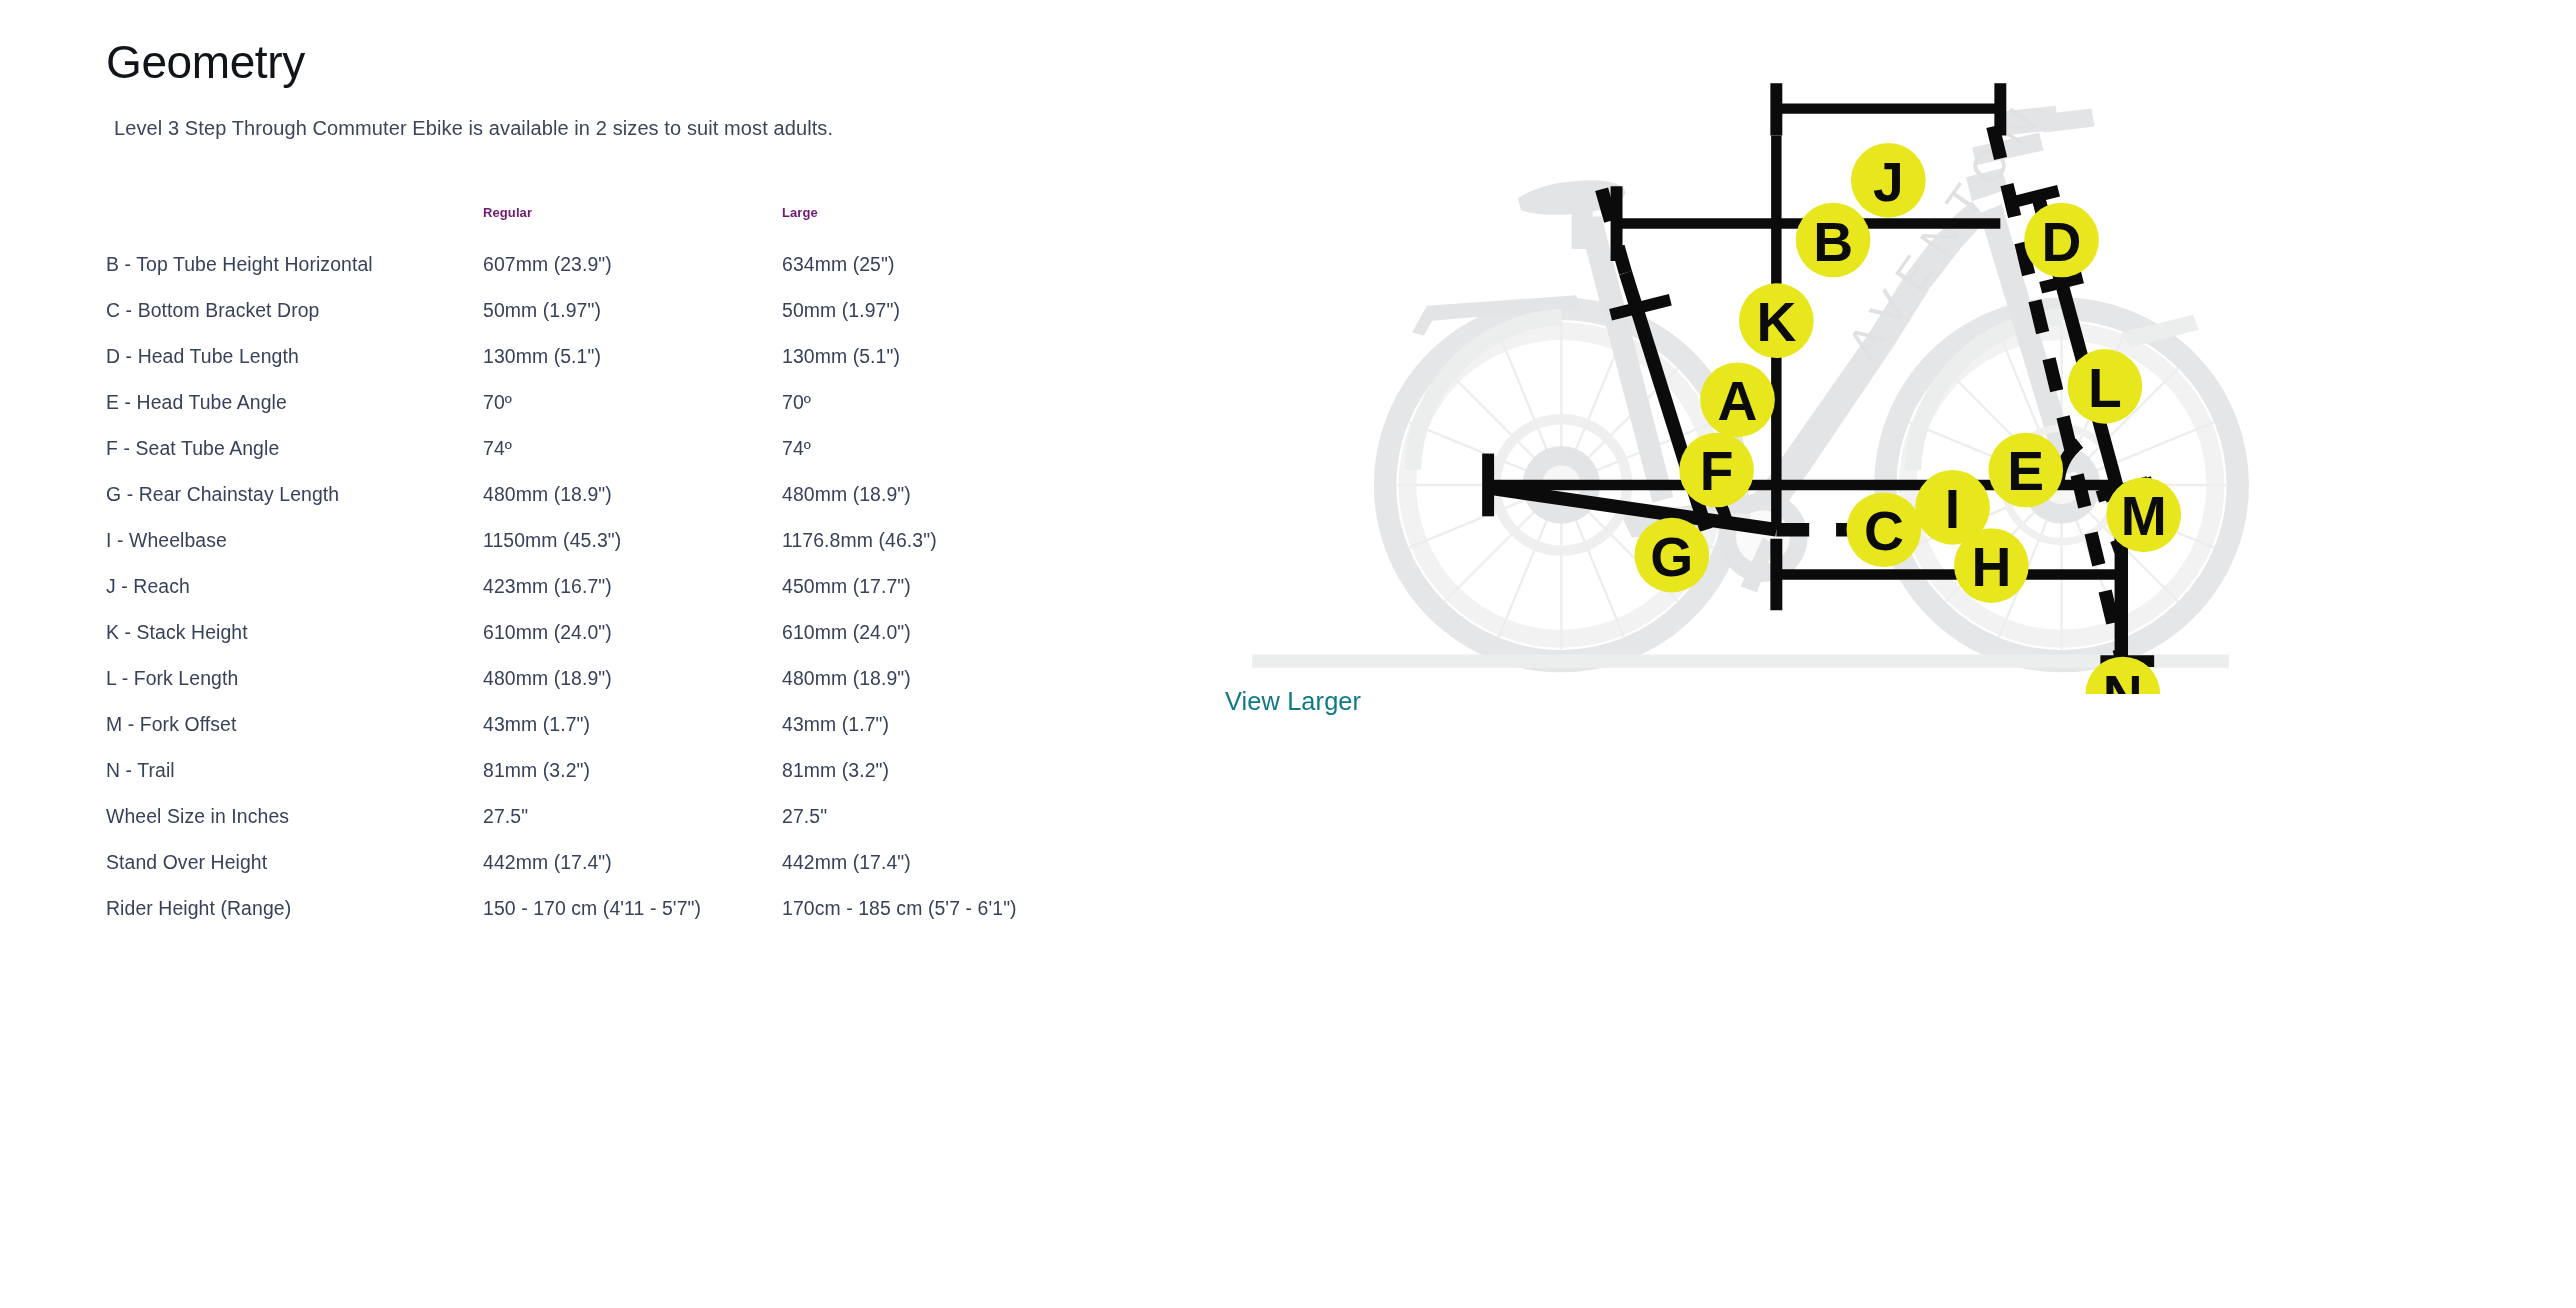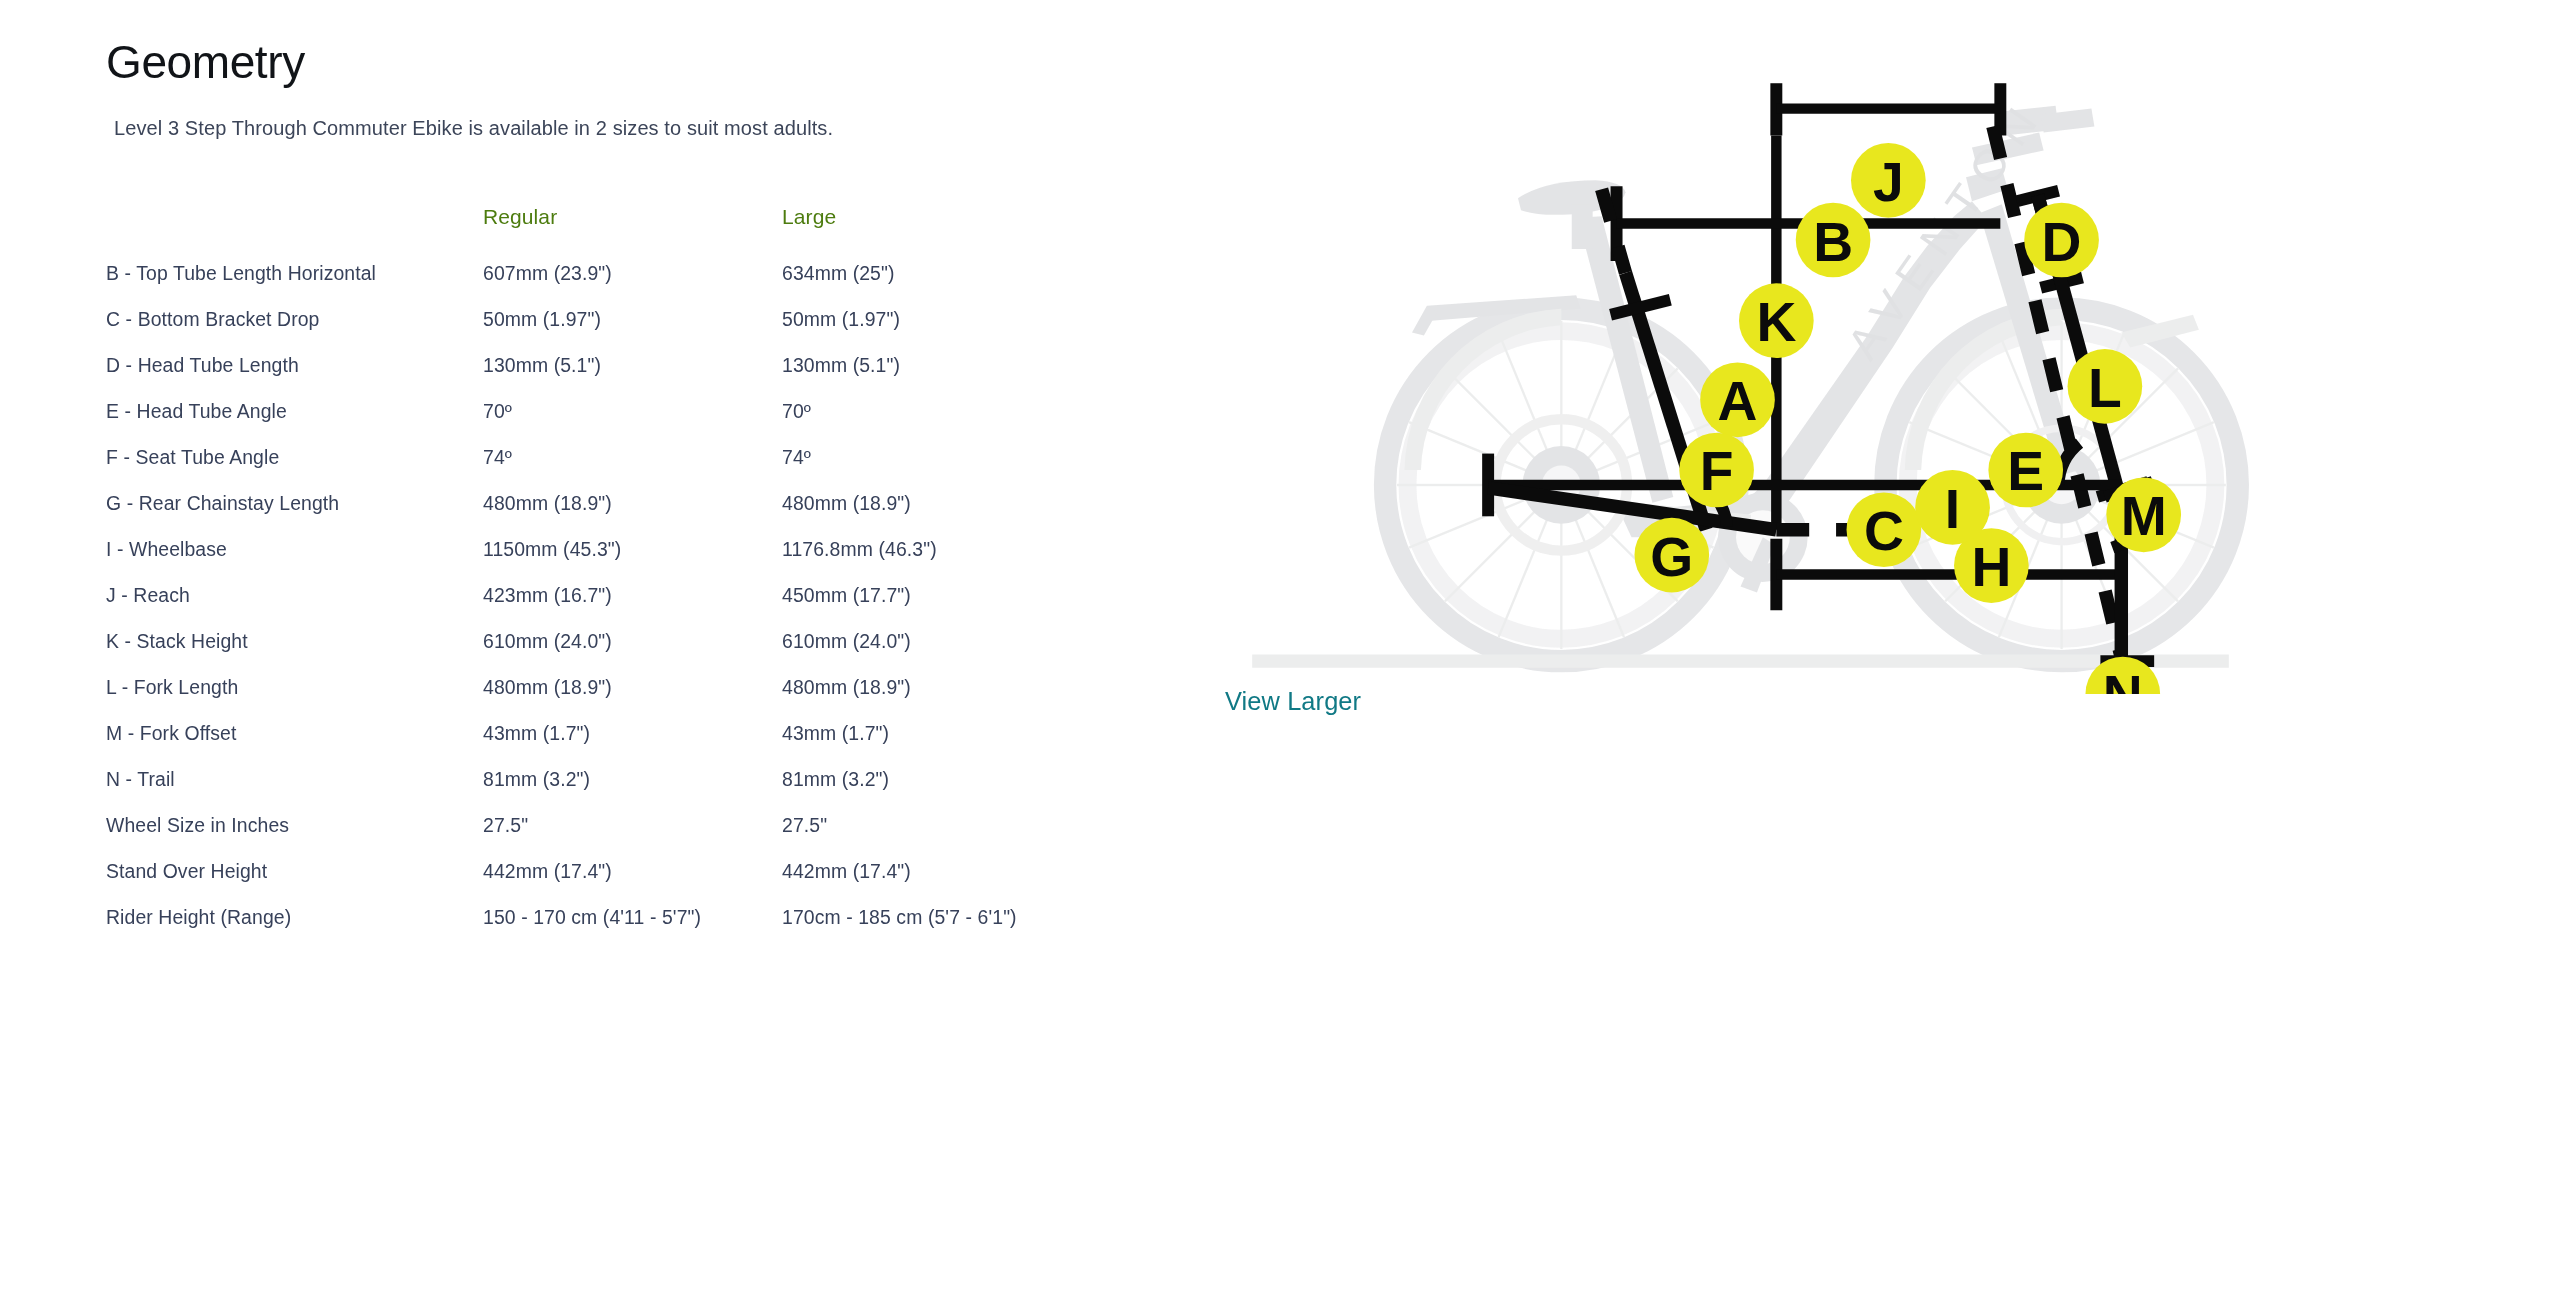--- a/index.html
+++ b/index.html
@@ -57,23 +57,23 @@
   }
   .geo-table th,
   .geo-table td {
     text-align: left;
     padding: 0;
     vertical-align: top;
     font-weight: 400;
     white-space: nowrap;
   }
   .geo-table thead th {
-    font-size: 21px;
-    font-weight: 400;
-    color: #4d7c0f;
+    font-size: 13px;
+    font-weight: 700;
+    color: #701a75;
     padding-bottom: 21.7px;
     letter-spacing: 0.1px;
   }
   .geo-table tbody td {
     font-size: 19.4px;
     color: #37415a;
     height: 46px;
     line-height: 46px;
     letter-spacing: 0.1px;
   }
@@ -154,21 +154,21 @@
       </colgroup>
       <thead>
         <tr>
           <th></th>
           <th>Regular</th>
           <th>Large</th>
         </tr>
       </thead>
       <tbody id="geo-body">
           <tr>
-            <td>B - Top Tube Length Horizontal</td>
+            <td>B - Top Tube Height Horizontal</td>
             <td>607mm (23.9")</td>
             <td>634mm (25")</td>
           </tr>
           <tr>
             <td>C - Bottom Bracket Drop</td>
             <td>50mm (1.97")</td>
             <td>50mm (1.97")</td>
           </tr>
           <tr>
             <td>D - Head Tube Length</td>

